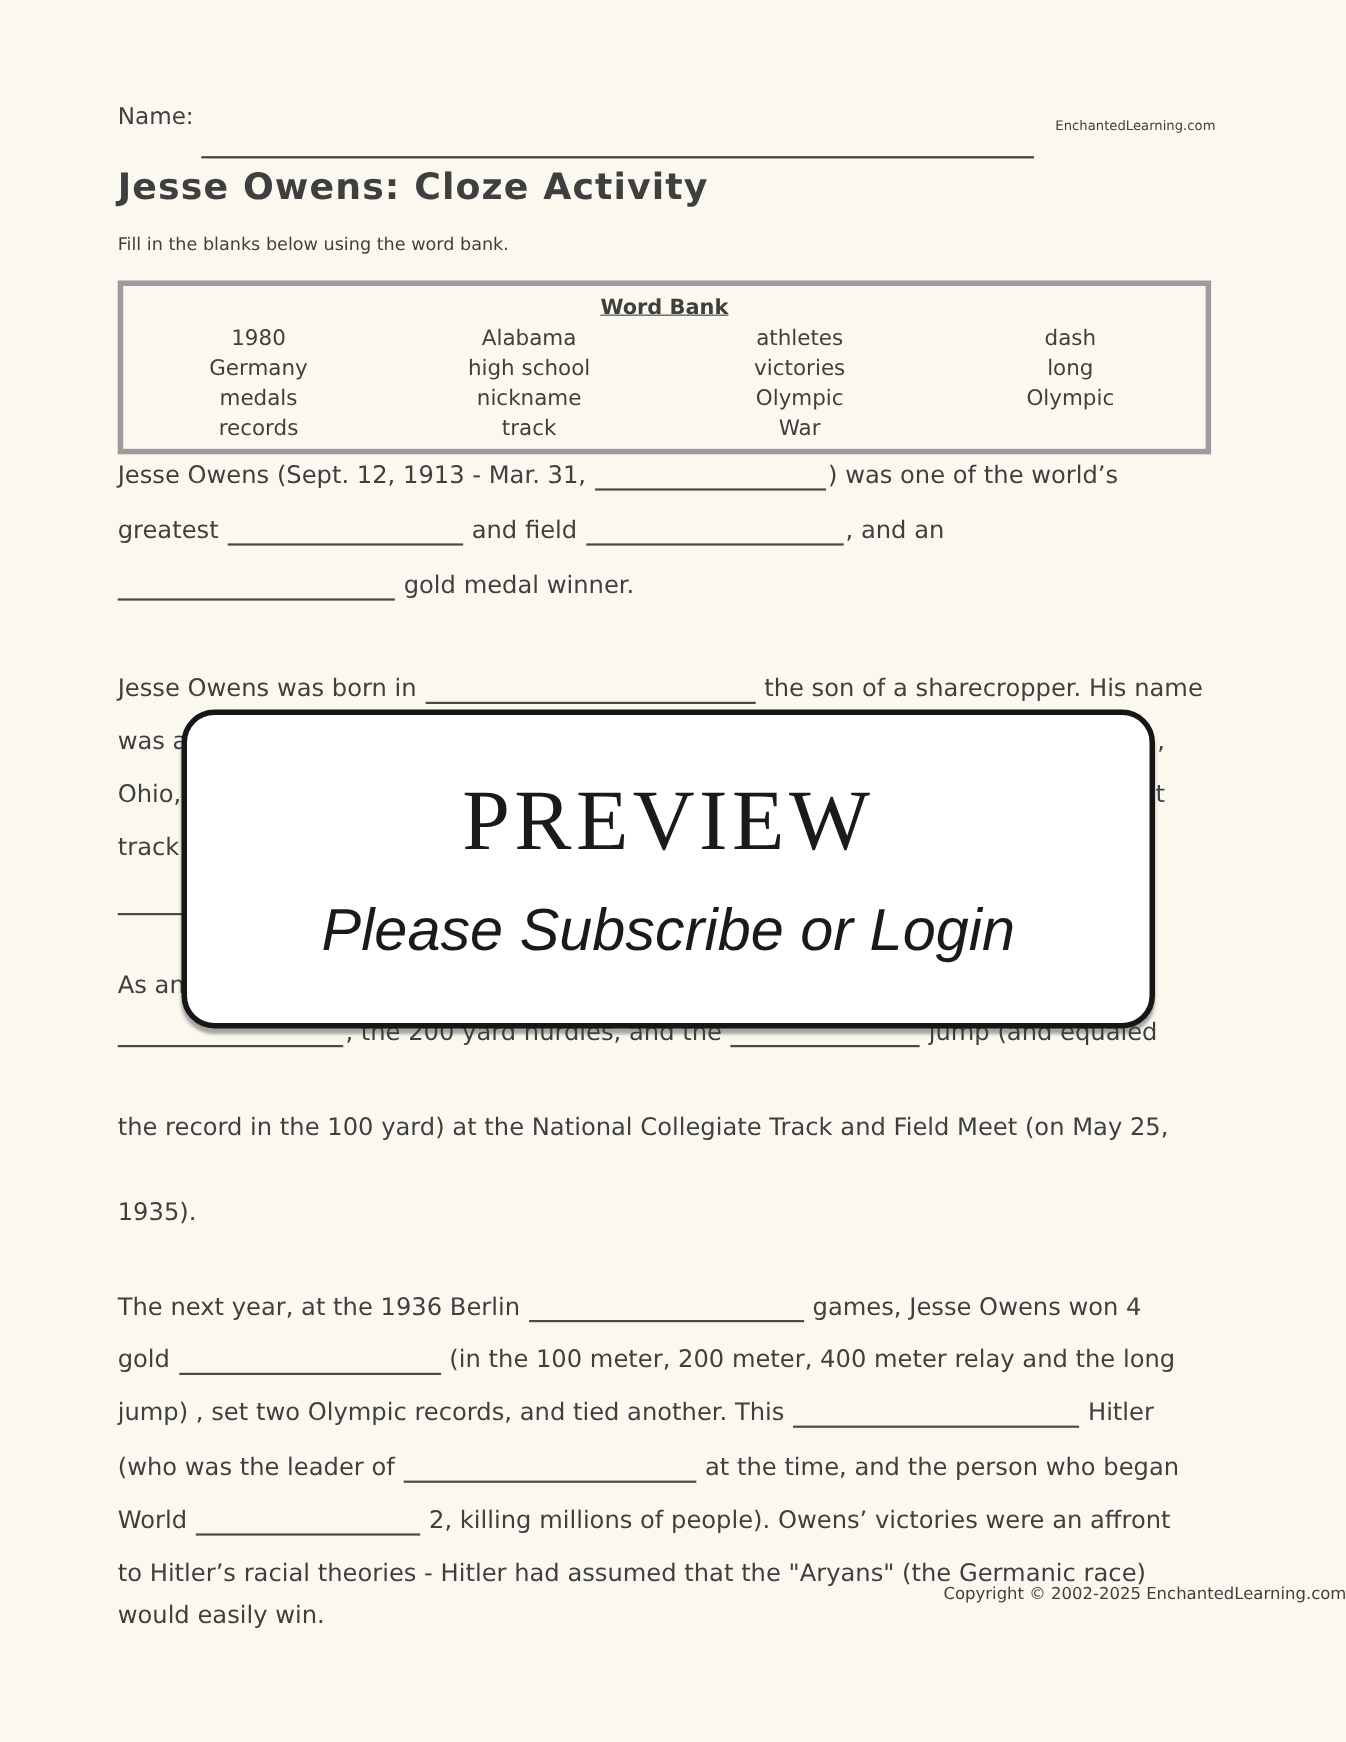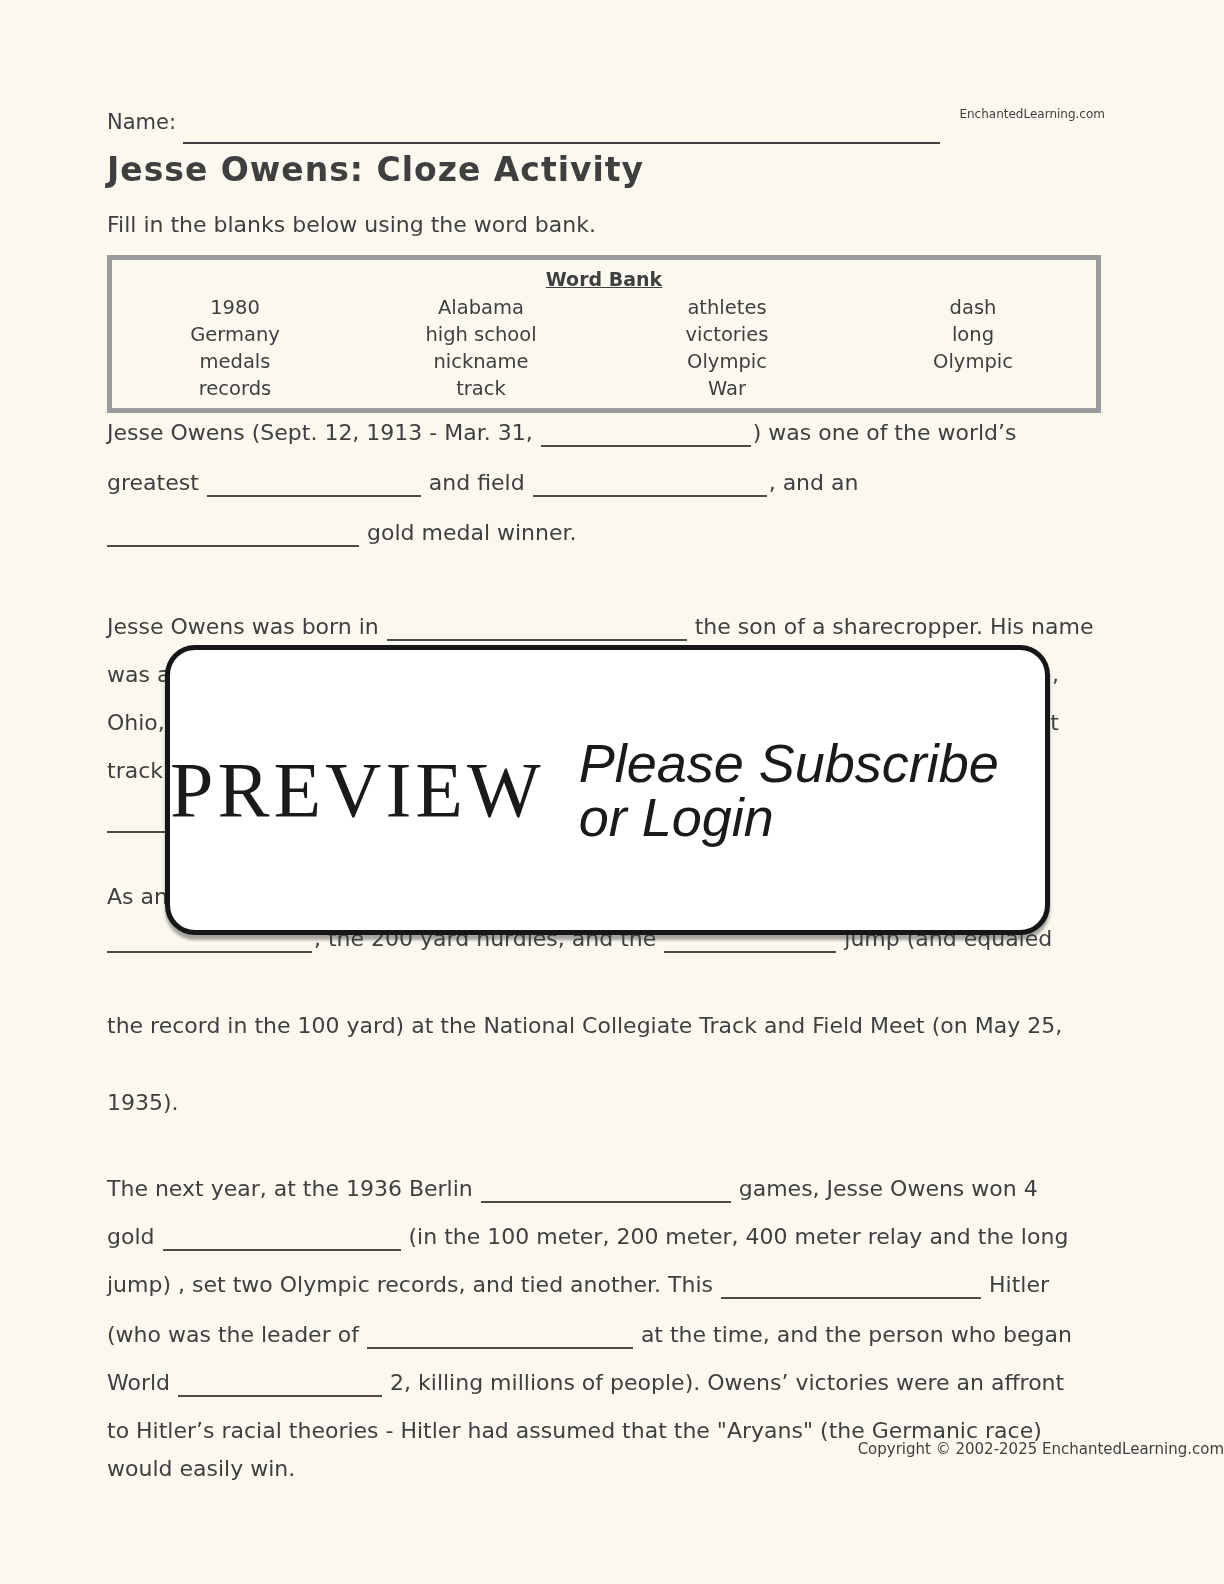--- a/index.html
+++ b/index.html
@@ -7,27 +7,27 @@
   .page {
     position:relative;
     width:1224px; height:1584px;
     margin:0 auto;
     background:#FAF8EF;
     color:#3F3F3F;
     font-family:"DejaVu Sans", "Liberation Sans", sans-serif;
     overflow:hidden;
   }
   
-  .name-label { position:absolute; left:107px; top:110px; font-size:21px; }
+  .name-label { position:absolute; left:107px; top:94px; font-size:21px; }
   .name-line  { position:absolute; left:183px; top:116px; width:757px; height:26px;
                 border-bottom:2px solid #3F3F3F; }
   .site-credit{ position:absolute; top:107px; right:119px; font-size:12px; }
   .title      { position:absolute; left:107px; top:150px; font-size:33px; font-weight:bold;
                 letter-spacing:1px; }
-  .subtitle   { position:absolute; left:107px; top:212px; font-size:22px; }
+  .subtitle   { position:absolute; left:107px; top:212px; font-size:16px; }
   
   .word-bank  { position:absolute; left:107px; top:255px; width:984px; height:140px;
                 border:5px solid #9C9C9C; padding-top:8px; }
   .wb-heading { text-align:center; font-size:19px; font-weight:bold;
                 text-decoration:underline; height:26px; }
   .wb-grid    { display:grid; grid-template-columns:repeat(4,1fr); font-size:19.5px; }
   .wb-cell    { text-align:center; height:27px; line-height:27px; }
   
   .content { position:absolute; left:107px; top:418px; width:1000px; font-size:22px; }
   .line    { height:48px; line-height:30px; white-space:nowrap; }
@@ -37,21 +37,21 @@
   .frag  { display:flex; justify-content:space-between; align-items:flex-start;
            padding-right:48px; }
   .blank { display:inline-block; border-bottom:2px solid #4A4A4A; vertical-align:-7px;
            margin:0 8px; }
   .blank.ml0 { margin-left:0; } .blank.mr2 { margin-right:2px; }
   
   .preview-overlay {
     position:absolute; left:165px; top:645px; width:875px; height:280px;
     background:#FFFFFF; border:5px solid #161616; border-radius:30px;
     box-shadow:0 5px 3px rgba(60,60,60,0.45);
-    display:flex; flex-direction:row; align-items:center; justify-content:center;
+    display:flex; flex-direction:column; align-items:center; justify-content:center;
     gap:34px; z-index:5; color:#1A1A1A;
   }
   .preview-title { font-family:"Liberation Serif", "DejaVu Serif", serif;
                    font-size:78px; letter-spacing:4px; line-height:1; }
   .preview-sub   { font-family:Liberation Sans, sans-serif;
                    font-style:italic; font-size:54px; line-height:1; }
   
   .footer { position:absolute; left:0; top:1440px; width:100%; text-align:right;
             font-size:15px; }
 </style>

